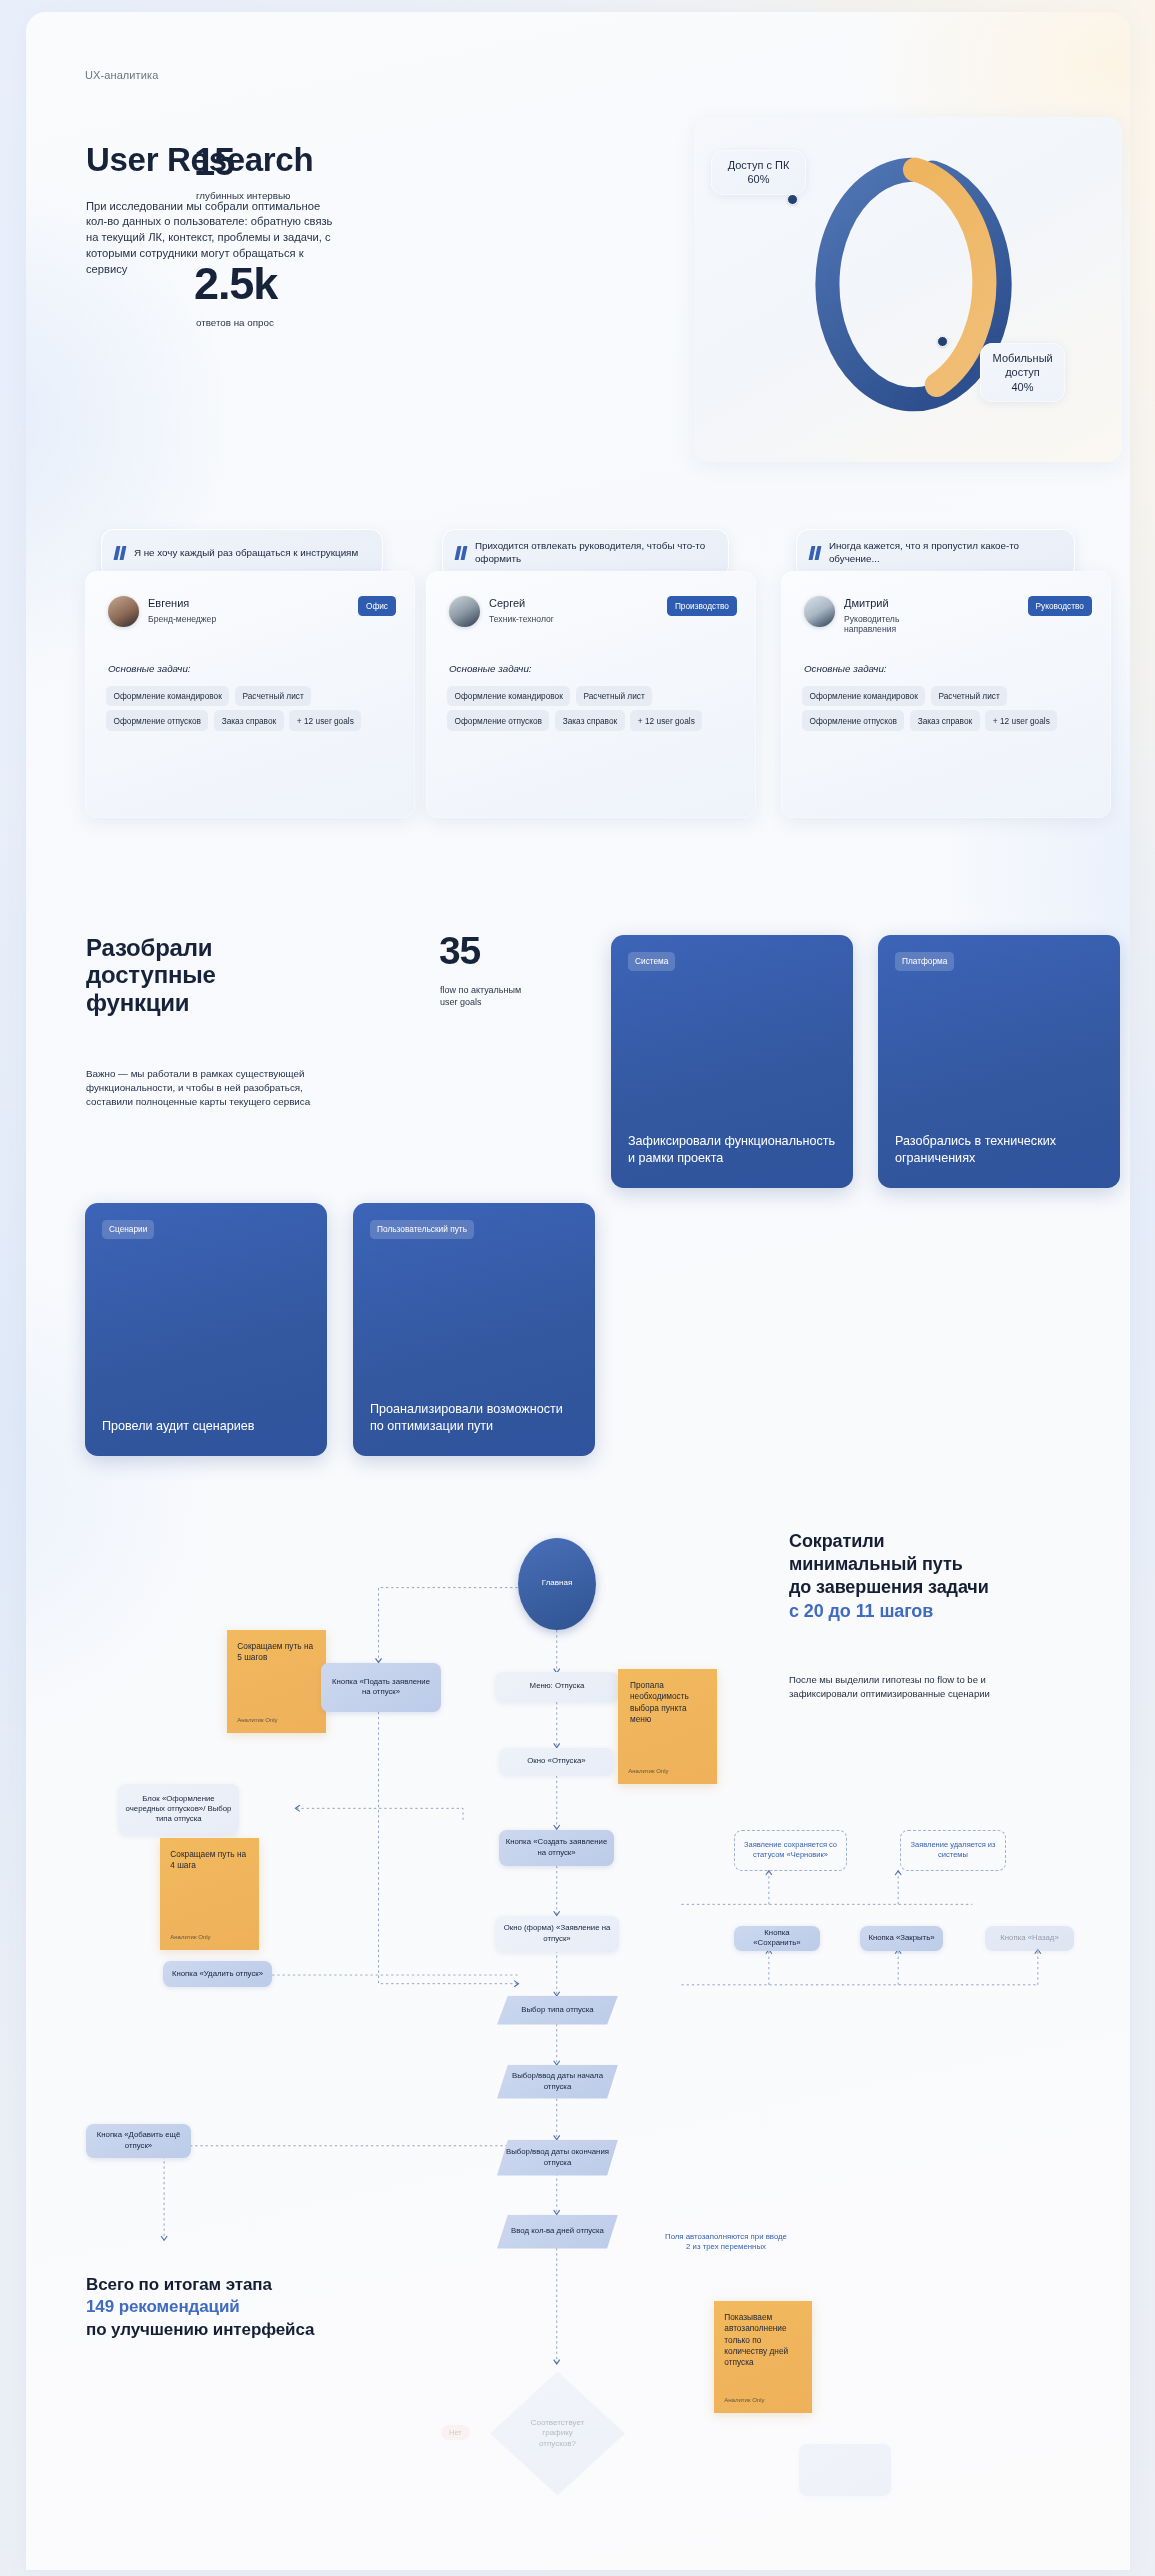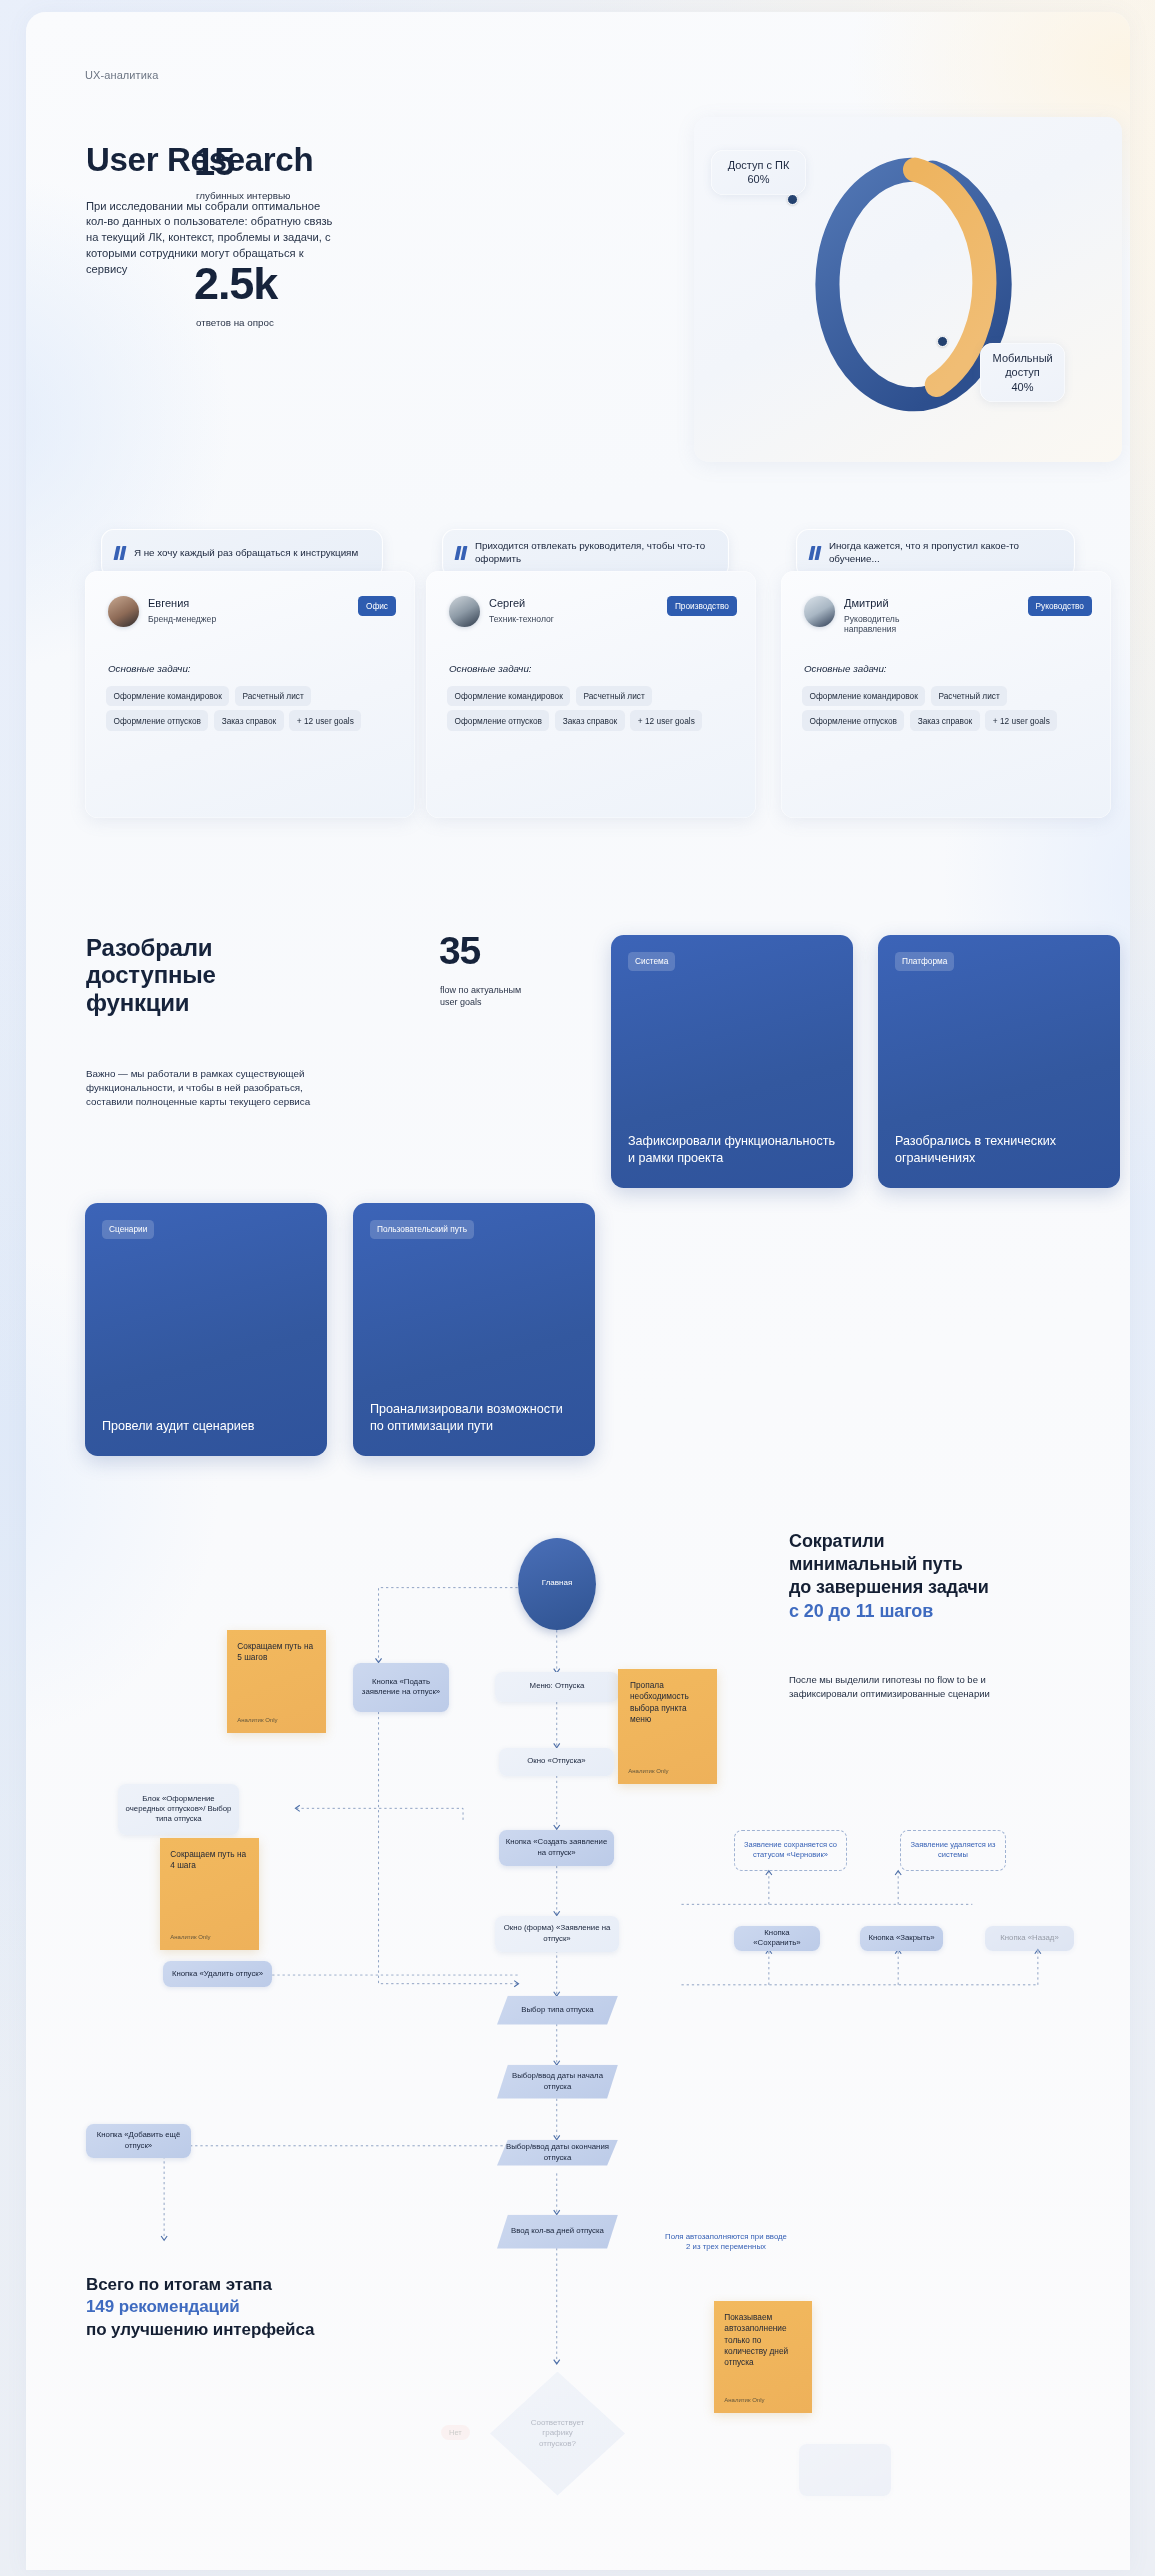--- a/index.html
+++ b/index.html
@@ -387,21 +387,21 @@
 
   <div class="node n-ell" style="left:492px; top:1526px; width:78px; height:92px;">
     <span>Главная</span>
   </div>
 
   <div class="note" style="left:201px; top:1618px; width:99px; height:103px;">
     <span>Сокращаем путь на 5 шагов</span>
     <span class="only">Аналитик Only</span>
   </div>
 
-  <div class="node n-mid" style="left:295px; top:1651px; width:96px; height:49px;margin-left:32px;">
+  <div class="node n-mid" style="left:295px; top:1651px; width:120px; height:49px;">
     <span>Кнопка «Подать заявление на отпуск»</span>
   </div>
 
   <div class="node n-soft" style="left:469px; top:1660px; width:124px; height:30px;">
     <span>Меню: Отпуска</span>
   </div>
 
   <div class="note" style="left:592px; top:1657px; width:99px; height:115px;padding-left:12px;">
     <span>Пропала необходимость выбора пункта меню</span>
     <span class="only">Аналитик Only</span>
@@ -453,21 +453,21 @@
     <span>Выбор типа отпуска</span>
   </div>
 
   <div class="node n-mid" style="left:60px; top:2112px; width:105px; height:34px;">
     <span>Кнопка «Добавить ещё отпуск»</span>
   </div>
 
   <div class="node n-mid n-para" style="left:471px; top:2053px; width:121px; height:34px;">
     <span>Выбор/ввод даты начала отпуска</span>
   </div>
-  <div class="node n-mid n-para" style="left:471px; top:2128px; width:121px; height:26px;">
+  <div class="node n-mid n-para" style="left:471px; top:2128px; width:121px; height:36px;">
     <span>Выбор/ввод даты окончания отпуска</span>
   </div>
   <div class="node n-mid n-para" style="left:471px; top:2203px; width:121px; height:34px;">
     <span>Ввод кол-ва дней отпуска</span>
   </div>
 
   <div class="anno" style="left:638px; top:2220px; width:124px;">
     <span>Поля автозаполняются при вводе 2 из трех переменных</span>
   </div>
 

